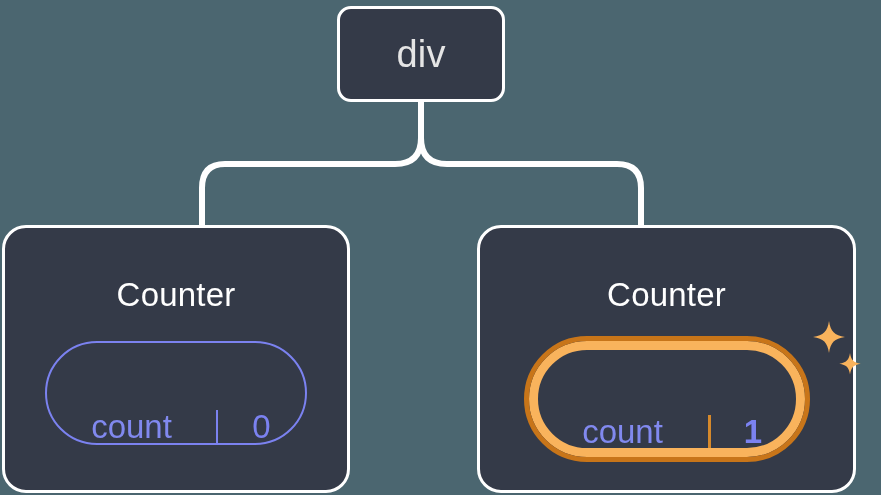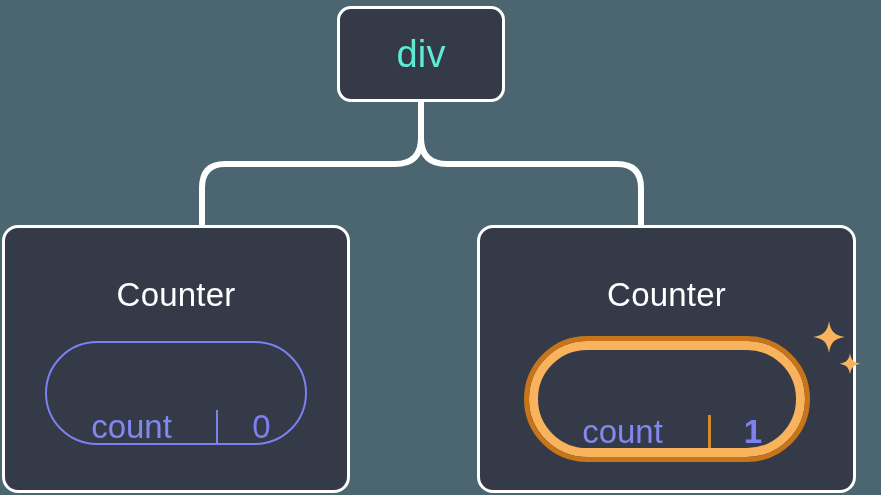--- a/index.html
+++ b/index.html
@@ -29,36 +29,36 @@
     width: 881px;
     height: 495px;
     pointer-events: none;
   }
 
   
   .node {
     position: absolute;
     background: #343a48;
     border: 3px solid #ffffff;
-    border-radius: 16px;
+    border-radius: 24px;
     box-sizing: border-box;
   }
 
   .node-root {
     left: 337px;
     top: 6px;
     width: 168px;
     height: 96px;
     display: flex;
     align-items: center;
     justify-content: center;
     border-radius: 14px;
   }
   .root-label {
-    color: #5eead4;
+    color: #e5e5e5;
     font-size: 38px;
     line-height: 1;
     letter-spacing: 0.2px;
   }
 
   .node-child {
     top: 225px;
     height: 268px;
     display: flex;
     flex-direction: column;

